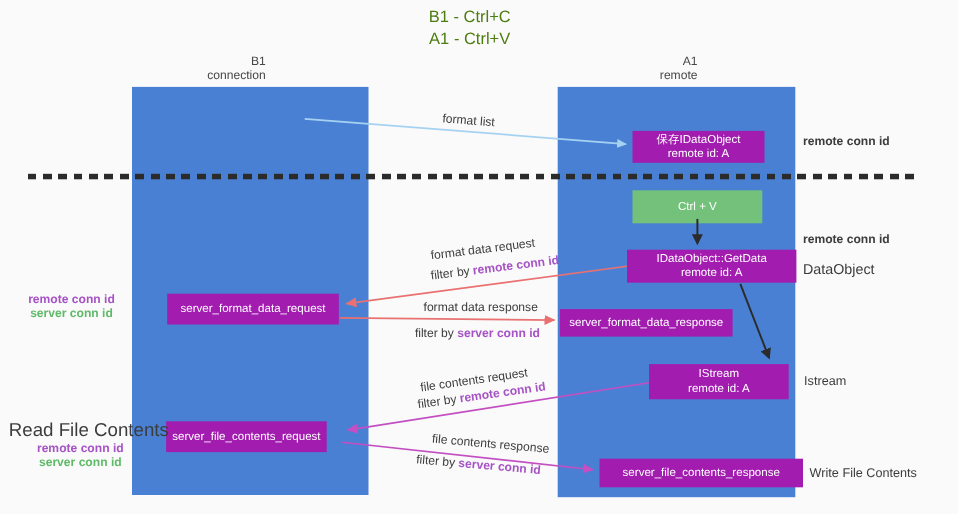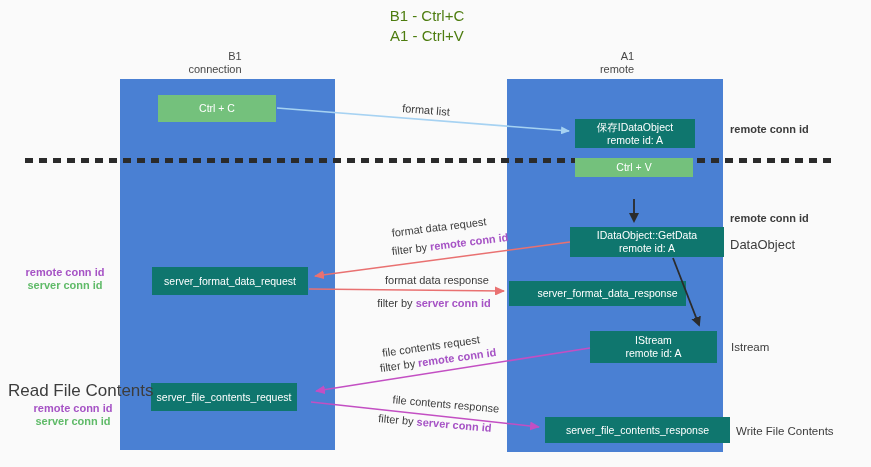--- a/index.html
+++ b/index.html
@@ -13,21 +13,21 @@
           font-size:11px; line-height:13px; color:#474747; z-index:4; white-space:nowrap; }
 
   .col  { position:absolute; background:#4a80d3; z-index:1; }
 
   .dash { position:absolute; left:25px; top:158px; width:808px; height:5px; z-index:2;
           background:repeating-linear-gradient(90deg,#2b2b2b 0 8px,transparent 8px 14px); }
 
   .box  { position:absolute; z-index:3; display:flex; flex-direction:column;
           align-items:center; justify-content:center; color:#ffffff;
           font-size:10.5px; line-height:13px; text-align:center; white-space:nowrap; }
-  .orange { background:#0f766e; }
+  .orange { background:#a21caf; }
   .green  { background:#74c17c; }
 
   .lbl { position:absolute; z-index:4; font-size:11px; color:#3c3c3c; white-space:nowrap;
          transform:translate(-50%,-50%); }
   .rotn7 { transform:translate(-50%,-50%) rotate(-7deg); }
   .rotn8 { transform:translate(-50%,-50%) rotate(-8deg); }
   .rotp4 { transform:translate(-50%,-50%) rotate(4.5deg); }
   .rotp5 { transform:translate(-50%,-50%) rotate(5deg); }
 
   .purple { color:#a653c5; font-weight:bold; }
@@ -58,43 +58,40 @@
   <div class="head" style="left:617px; top:50px;">
     <div>A1</div>
     <div>remote</div>
   </div>
 
   <div class="col" style="left:120px; top:79px; width:215px; height:371px;"></div>
   <div class="col" style="left:507px; top:79px; width:216px; height:373px;"></div>
 
   <div class="dash"></div>
 
-  <div class="box green" style="left:158px; top:95px; width:118px; height:27px;">
-    <div>Ctrl + C</div>
-  </div>
 
   <div class="box orange" style="left:575px; top:119px; width:120px; height:29px;">
     <div>保存IDataObject</div>
     <div>remote id: A</div>
   </div>
 
-  <div class="box green" style="left:575px; top:158px; width:118px; height:19px;">
+  <div class="box green" style="left:575px; top:173px; width:118px; height:30px;">
     <div>Ctrl + V</div>
   </div>
 
   <div class="box orange" style="left:570px; top:227px; width:154px; height:30px;">
     <div>IDataObject::GetData</div>
     <div>remote id: A</div>
   </div>
 
   <div class="box orange" style="left:152px; top:267px; width:156px; height:28px;">
     <div>server_format_data_request</div>
   </div>
 
-  <div class="box orange" style="left:509px; top:281px; width:157px; height:25px;padding-left:20px;">
+  <div class="box orange" style="left:509px; top:281px; width:157px; height:25px;">
     <div>server_format_data_response</div>
   </div>
 
   <div class="box orange" style="left:590px; top:331px; width:127px; height:32px;">
     <div>IStream</div>
     <div>remote id: A</div>
   </div>
 
   <div class="box orange" style="left:151px; top:383px; width:146px; height:28px;">
     <div>server_file_contents_request</div>

